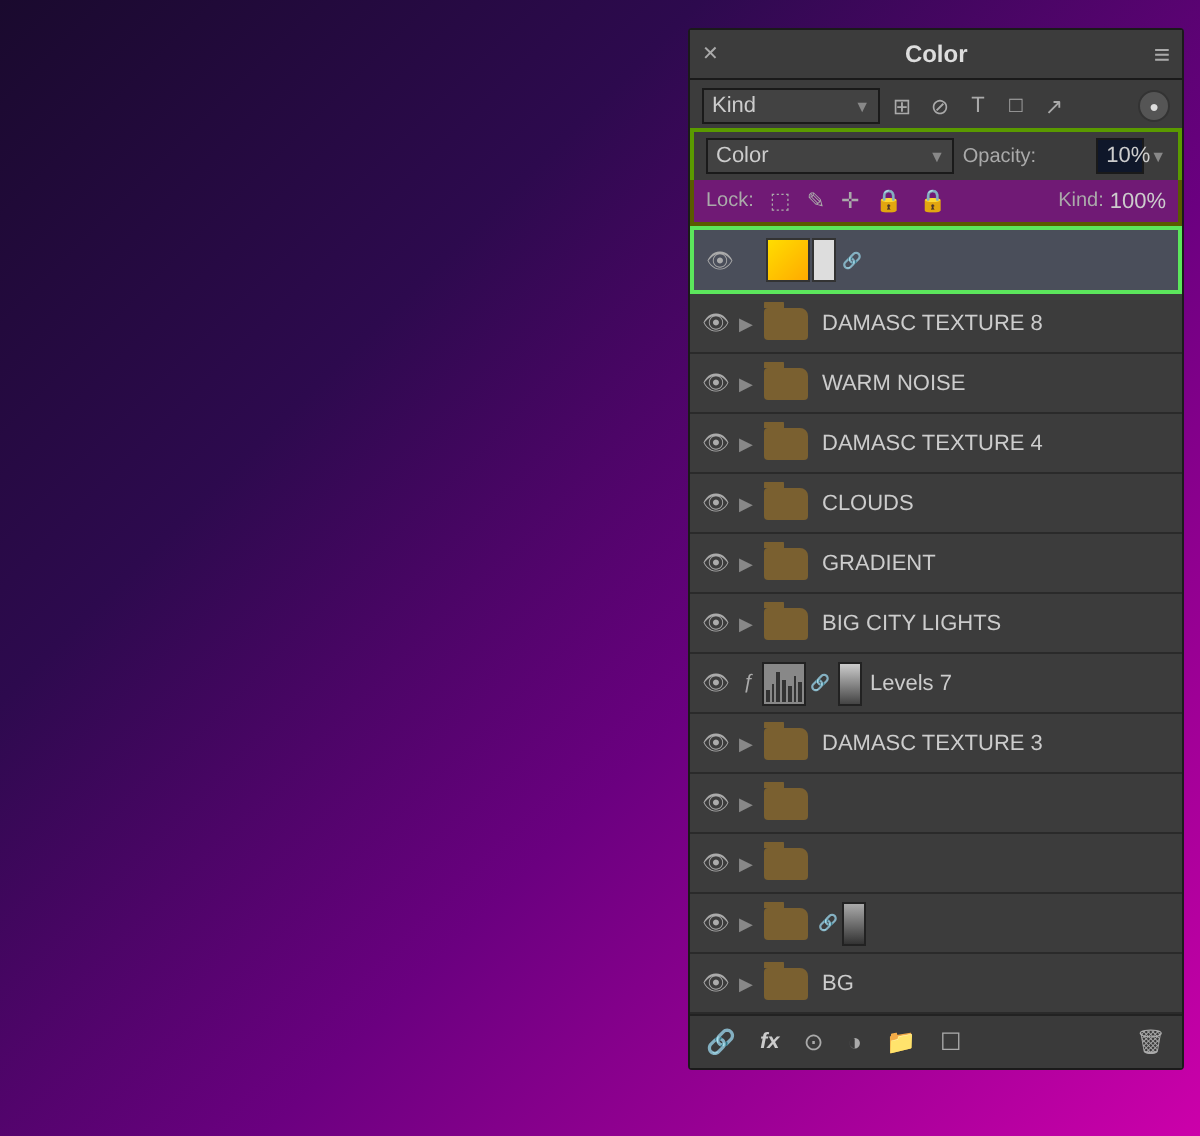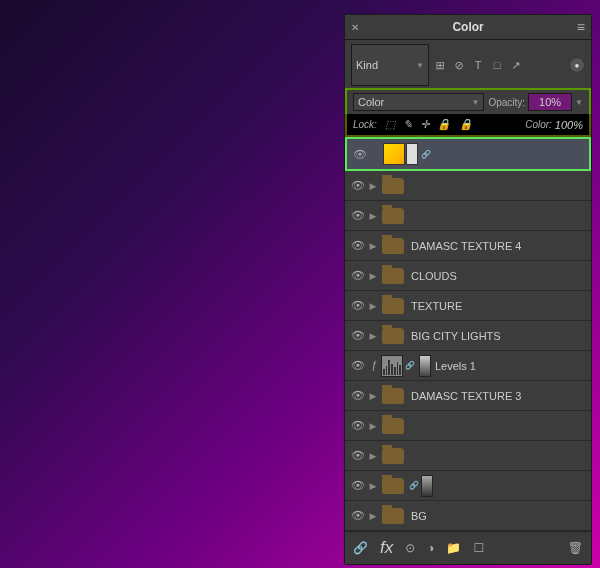--- a/index.html
+++ b/index.html
@@ -87,40 +87,40 @@
       align-items: center;
       gap: 3px;
     }
 
     .opacity-label {
       color: #aaa;
       font-size: 10px;
     }
 
     .opacity-value {
-      background: #701a75;
+      background: #0f172a;
       border: 1px solid #1a1a1a;
       color: #ccc;
       font-size: 11px;
       padding: 2px 4px;
-      width: 44px;
+      width: 24px;
       text-align: center;
+      margin-left: 27px;
     }
 
     
     .lock-row {
       padding: 3px 6px;
       display: flex;
       align-items: center;
       gap: 6px;
       border-left: 2px solid #5a5a00;
       border-right: 2px solid #5a5a00;
       border-bottom: 2px solid #5a5a00;
-      background: #000000;
-      font-style: italic;
+      background: #701a75;
     }
 
     .lock-label {
       color: #aaa;
       font-size: 10px;
     }
 
     .lock-icons {
       display: flex;
       gap: 4px;
@@ -266,25 +266,25 @@
       display: flex;
       align-items: center;
       gap: 3px;
     }
 
     .kind-select {
       background: #424242;
       border: 1px solid #1a1a1a;
       color: #ccc;
       font-size: 11px;
-      padding: 14px 4px;
+      padding: 2px 4px;
       display: flex;
       align-items: center;
       justify-content: space-between;
-      width: 78px;
+      width: 89px;
       cursor: pointer;
     }
 
     .filter-icons {
       display: flex;
       gap: 3px;
       align-items: center;
     }
 
     .filter-icon {
@@ -365,48 +365,50 @@
   <div class="lock-row">
     <span class="lock-label">Lock:</span>
     <div class="lock-icons">
       <span class="icon-btn">⬚</span>
       <span class="icon-btn">✎</span>
       <span class="icon-btn">✛</span>
       <span class="icon-btn">🔒</span>
       <span class="icon-btn">🔒</span>
     </div>
     <div class="fill-section">
-      <span class="fill-label">Color:</span>
+      <span class="fill-label">Kind:</span>
       <span class="fill-value">100%</span>
     </div>
   </div>
 
   <div class="layers-list" id="layers-list">
   <div class="layer-row active">
         <div class="eye-icon" style="font-size: 11px;">👁</div>
         <div class="chevron"></div>
         <div class="layer-thumb" style="width: 38px; height: 24px; background: transparent; border: none; display: flex; align-items: center; gap: 1px;">
           <div style="width: 22px; height: 22px; background: linear-gradient(135deg, rgb(255, 221, 0), rgb(255, 170, 0)); border: 1px solid rgb(51, 51, 51);"></div>
           <div style="width: 12px; height: 22px; background: rgb(221, 221, 221); border: 1px solid rgb(51, 51, 51);"></div>
         </div>
         <div class="layer-chain-icon" style="font-size: 8px;">🔗</div>
       </div>
       <div class="layer-row">
         <div class="eye-icon" style="font-size: 11px;">👁</div>
         <div class="chevron">▶</div>
         <div class="layer-thumb folder">
           <div class="folder-icon"></div>
         </div>
-      </div>
-      <div class="layer-row">
-        <div class="eye-icon" style="font-size: 11px;">👁</div>
-        <div class="chevron">▶</div>
-        <div class="layer-thumb folder">
-          <div class="folder-icon"></div>
-        </div>
+        <div class="layer-name">DAMASC TEXTURE 8</div>
+      </div>
+      <div class="layer-row">
+        <div class="eye-icon" style="font-size: 11px;">👁</div>
+        <div class="chevron">▶</div>
+        <div class="layer-thumb folder">
+          <div class="folder-icon"></div>
+        </div>
+        <div class="layer-name">WARM NOISE</div>
       </div>
       <div class="layer-row">
         <div class="eye-icon" style="font-size: 11px;">👁</div>
         <div class="chevron">▶</div>
         <div class="layer-thumb folder">
           <div class="folder-icon"></div>
         </div>
         <div class="layer-name">DAMASC TEXTURE 4</div>
       </div>
       <div class="layer-row">
@@ -416,21 +418,21 @@
           <div class="folder-icon"></div>
         </div>
         <div class="layer-name">CLOUDS</div>
       </div>
       <div class="layer-row">
         <div class="eye-icon" style="font-size: 11px;">👁</div>
         <div class="chevron">▶</div>
         <div class="layer-thumb folder">
           <div class="folder-icon"></div>
         </div>
-        <div class="layer-name">TEXTURE</div>
+        <div class="layer-name">GRADIENT</div>
       </div>
       <div class="layer-row">
         <div class="eye-icon" style="font-size: 11px;">👁</div>
         <div class="chevron">▶</div>
         <div class="layer-thumb folder">
           <div class="folder-icon"></div>
         </div>
         <div class="layer-name">BIG CITY LIGHTS</div>
       </div>
       <div class="layer-row">
@@ -440,21 +442,21 @@
           <div style="background: rgb(51, 51, 51); width: 2px; height: 30%;"></div>
           <div style="background: rgb(51, 51, 51); width: 2px; height: 50%;"></div>
           <div style="background: rgb(51, 51, 51); width: 2px; height: 80%;"></div>
           <div style="background: rgb(51, 51, 51); width: 2px; height: 60%;"></div>
           <div style="background: rgb(51, 51, 51); width: 2px; height: 40%;"></div>
           <div style="background: rgb(51, 51, 51); width: 2px; height: 70%;"></div>
           <div style="background: rgb(51, 51, 51); width: 2px; height: 55%;"></div>
         </div>
         <div class="layer-chain-icon" style="font-size: 8px;">🔗</div>
         <div style="width: 12px; height: 22px; background: linear-gradient(rgb(204, 204, 204), rgb(68, 68, 68)); border: 1px solid rgb(34, 34, 34); margin-left: 2px;"></div>
-        <div class="layer-name">Levels 1</div>
+        <div class="layer-name">Levels 7</div>
       </div>
       <div class="layer-row">
         <div class="eye-icon" style="font-size: 11px;">👁</div>
         <div class="chevron">▶</div>
         <div class="layer-thumb folder">
           <div class="folder-icon"></div>
         </div>
         <div class="layer-name underline">DAMASC TEXTURE 3</div>
       </div>
       <div class="layer-row">
@@ -485,20 +487,20 @@
         <div class="chevron">▶</div>
         <div class="layer-thumb folder">
           <div class="folder-icon"></div>
         </div>
         <div class="layer-name">BG</div>
       </div>
     </div>
 
   <div class="panel-toolbar">
     <span class="toolbar-icon">🔗</span>
-    <span class="toolbar-icon" style="font-style:italic; font-weight: normal; font-size: 17px; color: #ccc;">fx</span>
+    <span class="toolbar-icon" style="font-style:italic; font-weight: bold; font-size: 11px; color: #ccc;">fx</span>
     <span class="toolbar-icon">⊙</span>
     <span class="toolbar-icon">◑</span>
     <span class="toolbar-icon">📁</span>
     <span class="toolbar-icon">☐</span>
     <span class="toolbar-icon" style="margin-left:auto;">🗑</span>
   </div>
 </div>
 
 </body></html>

